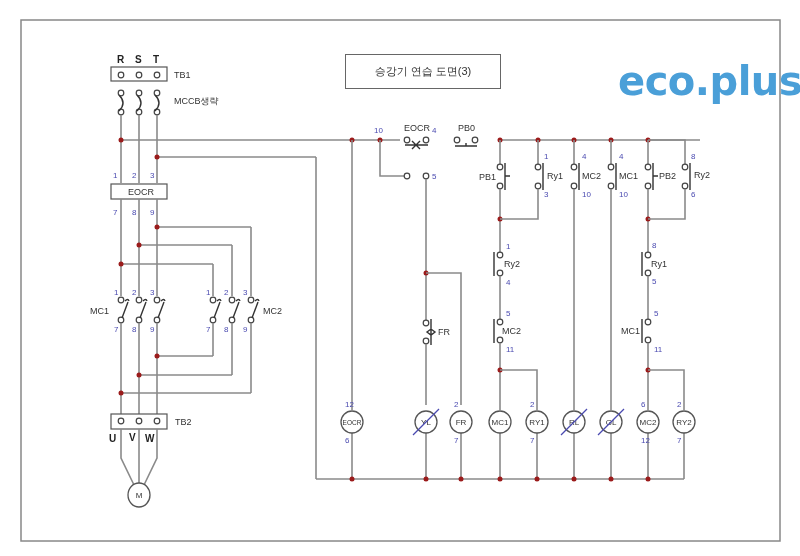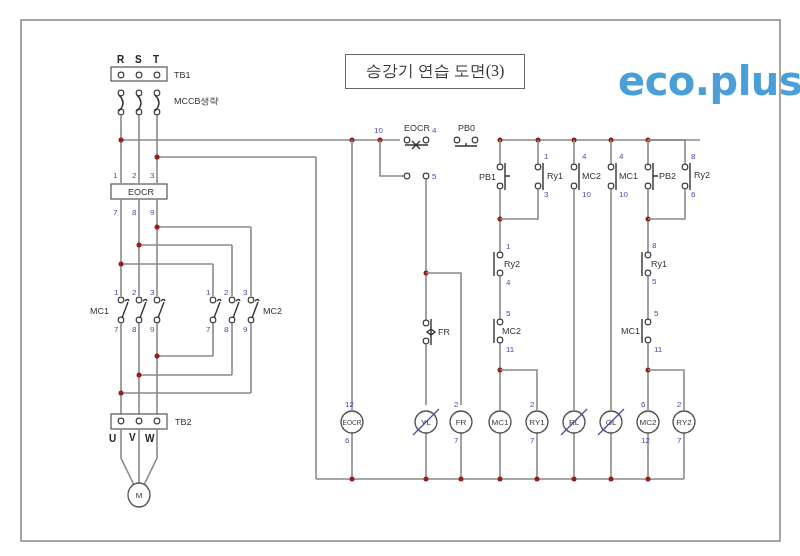--- a/index.html
+++ b/index.html
@@ -8,21 +8,21 @@
   .w{stroke:#8a8a8a;stroke-width:1.6;fill:none;}
   .k{stroke:#333;stroke-width:1.4;fill:none;}
   .term{fill:#fff;stroke:#444;stroke-width:1.2;}
   .dot{fill:#9b1b1b;}
   .lbl{font-family:"Liberation Sans",sans-serif;font-size:9px;fill:#333;}
   .num{font-family:"Liberation Sans",sans-serif;font-size:8px;fill:#4a4ab0;}
   .big{font-family:"Liberation Sans",sans-serif;font-size:10px;fill:#222;font-weight:bold;}
   .coil{fill:#fff;stroke:#555;stroke-width:1.3;}
   .coiltxt{font-family:"Liberation Sans",sans-serif;font-size:8px;fill:#333;text-anchor:middle;}
   .slash{stroke:#4a4ab0;stroke-width:1.2;}
-  .title-box{position:absolute;left:345px;top:54px;width:180px;height:35px;border:1.5px solid #666;box-sizing:border-box;display:flex;align-items:center;justify-content:center;font-family:Liberation Serif, serif;font-size:16px;color:#333;}
+  .title-box{position:absolute;left:345px;top:54px;width:156px;height:35px;border:1.5px solid #666;box-sizing:border-box;display:flex;align-items:center;justify-content:center;font-family:Liberation Sans, sans-serif;font-size:11px;color:#333;}
   .logo{position:absolute;left:618px;top:58px;font-family:"DejaVu Sans",sans-serif;font-weight:bold;font-size:40px;color:#4a9fd8;letter-spacing:-0.5px;text-align:center;}
 </style>
 </head>
 <body>
 
 <div class="title-box">승강기 연습 도면(3)</div>
 <div class="logo">eco.plus</div>
 
 <svg width="800" height="556">
 

